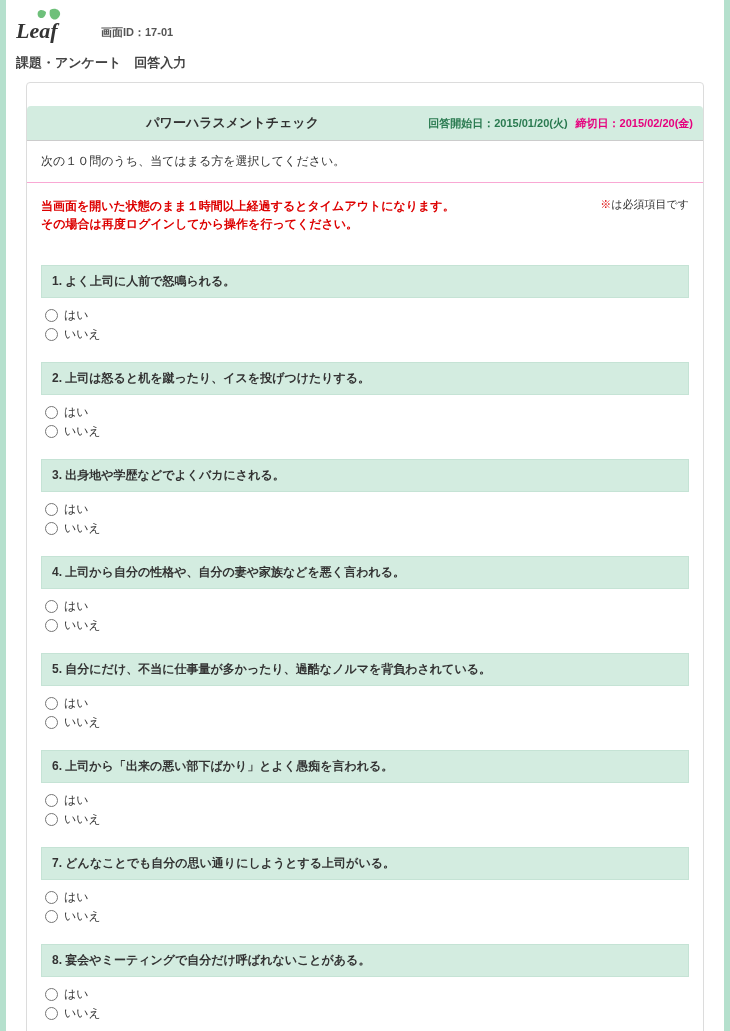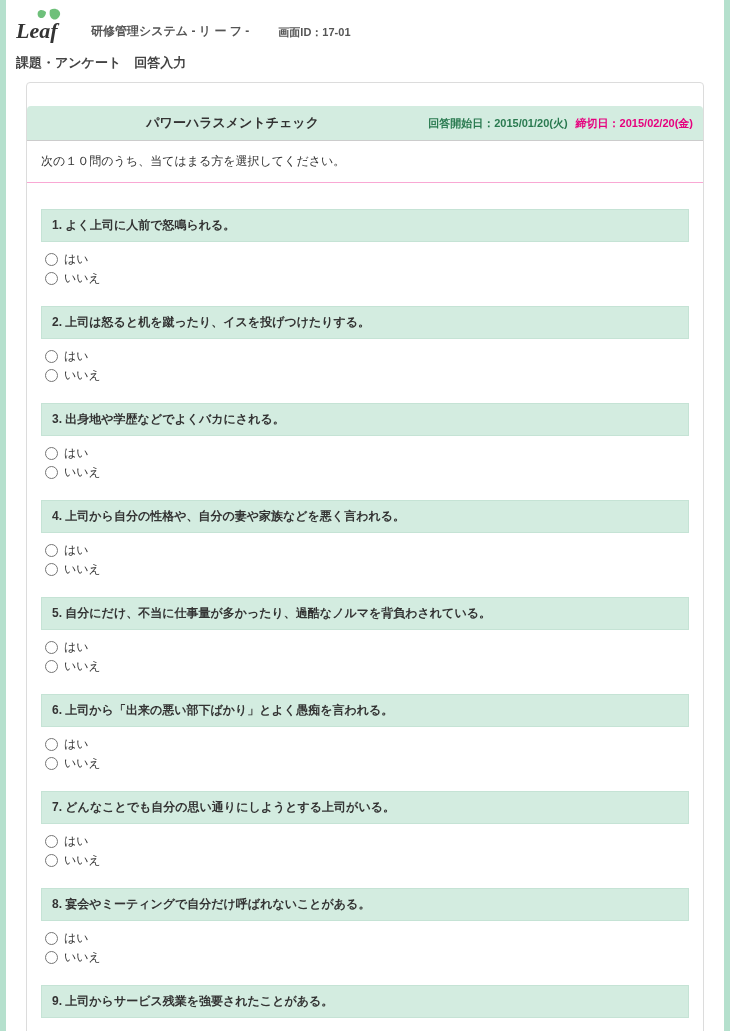--- a/index.html
+++ b/index.html
@@ -144,21 +144,20 @@
 
   <div class="header">
     <div class="logo-row">
       <span class="logo">
         <svg width="56" height="36" viewBox="0 0 56 36">
           <path d="M30 4 C26 0 20 2 22 8 C24 12 30 10 30 4 Z" fill="#6ec07a"></path>
           <path d="M34 2 C40 -2 48 4 42 10 C38 14 32 10 34 2 Z" fill="#6ec07a"></path>
           <text x="0" y="30" font-family="Georgia,serif" font-size="22" font-style="italic" fill="#333" font-weight="bold">Leaf</text>
         </svg>
       </span>
-      <span class="system-name">研修管理システム  - リ ー フ -</span>
       <span class="screen-id">
         <span>画面ID：</span><span>17-01</span>
       </span>
     </div>
   </div>
 
   <div class="breadcrumb">課題・アンケート　回答入力</div>
 
   <div class="content-frame">
 
@@ -167,20 +166,29 @@
       <span class="start-date">
         <span>回答開始日：</span><span>2015/01/20(火)</span>
       </span>
       <span class="deadline">
         <span>締切日：</span><span>2015/02/20(金)</span>
       </span>
     </div>
 
     <div class="instruction">次の１０問のうち、当てはまる方を選択してください。</div>
 
+    <div class="notice-row">
+      <div class="timeout-warning">
+        <span>当画面を開いた状態のまま１時間以上経過するとタイムアウトになります。</span><br>
+        <span>その場合は再度ログインしてから操作を行ってください。</span>
+      </div>
+      <div class="required-note">
+        <span class="asterisk">※</span><span>は必須項目です</span>
+      </div>
+    </div>
 
     <div class="questions" id="questions">
         <div class="question">
           <div class="q-header">1. よく上司に人前で怒鳴られる。</div>
           <div class="q-options">
             <div class="q-option">
               <input type="radio" name="q1" style="">
               <label>はい</label>
             </div>
             <div class="q-option">

